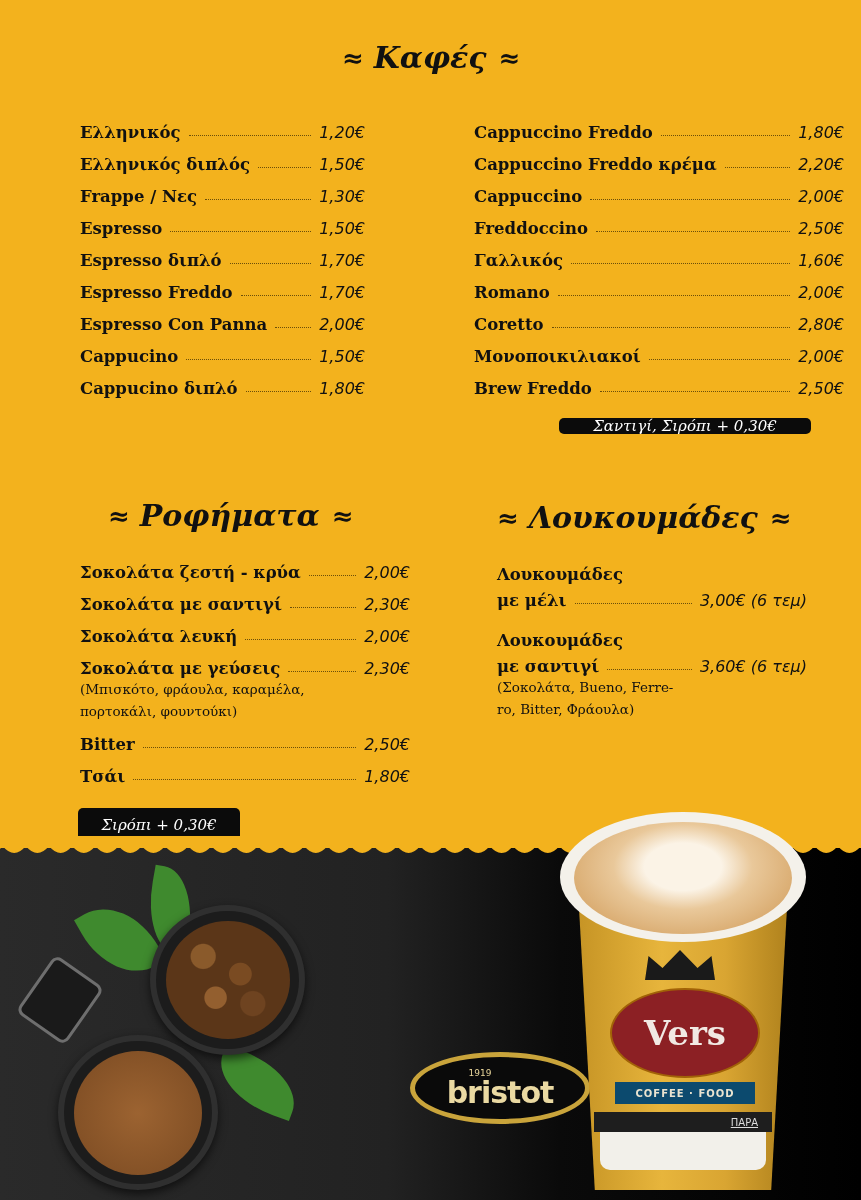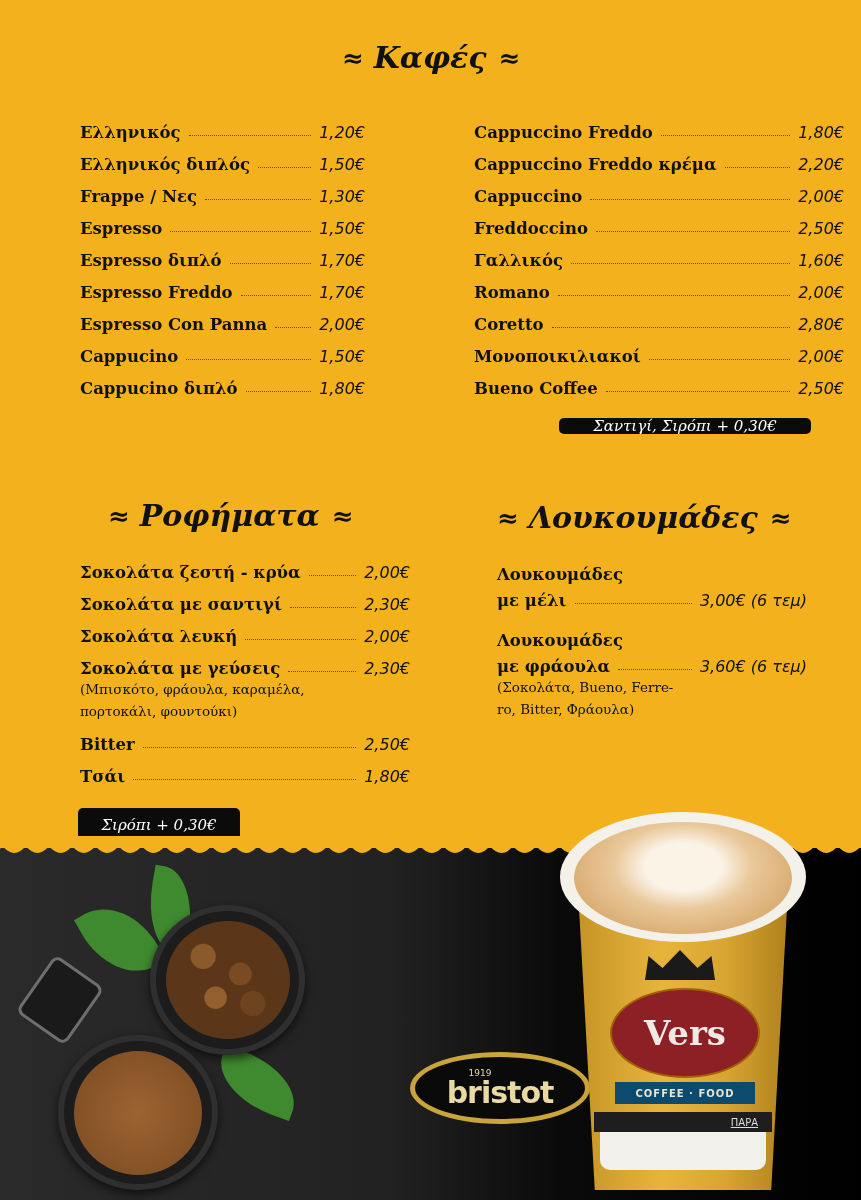--- a/index.html
+++ b/index.html
@@ -208,21 +208,21 @@
       </div>
       <div>
         <div class="item">
           <span class="item-name">Μονοποικιλιακοί</span>
           <span class="dots"></span>
           <span class="price">2,00€</span>
         </div>
       </div>
       <div>
         <div class="item">
-          <span class="item-name">Bueno Coffee</span>
+          <span class="item-name">Brew Freddo</span>
           <span class="dots"></span>
           <span class="price">2,50€</span>
         </div>
       </div>
     </div>
 
   <div class="badge" style="left:559px; top:418px; width:252px; height:16px;">Σαντιγί, Σιρόπι + 0,30€</div>
 
   <div class="section-title" style="left:108px; top:498px;">
     <span class="wave">≈</span>
@@ -289,21 +289,21 @@
       <div class="item-name" style="line-height:22px;">Λουκουμάδες</div>
       <div class="item" style="height:24px;">
         <span class="item-name">με μέλι</span>
         <span class="dots"></span>
         <span class="price">3,00€ (6 τεμ)</span>
       </div>
     </div>
     <div style="margin-top:20px;">
       <div class="item-name" style="line-height:22px;">Λουκουμάδες</div>
       <div class="item" style="height:24px;">
-        <span class="item-name">με φράουλα</span>
+        <span class="item-name">με σαντιγί</span>
         <span class="dots"></span>
         <span class="price">3,60€ (6 τεμ)</span>
       </div>
       <div class="note" style="width:195px;">(Σοκολάτα, Bueno, Ferre-ro, Bitter, Φράουλα)</div>
     </div>
   </div>
 
   <div class="bottom"></div>
   <svg class="scallop" viewBox="0 0 861 24" preserveAspectRatio="none">
     <path id="scallop-path" fill="#f3b21d" d="M0 0 L861 0 L861 10 Q 849.4 24 837.8 10 Q 826.1999999999999 24 814.5999999999999 10 Q 802.9999999999999 24 791.3999999999999 10 Q 779.7999999999998 24 768.1999999999998 10 Q 756.5999999999998 24 744.9999999999998 10 Q 733.3999999999997 24 721.7999999999997 10 Q 710.1999999999997 24 698.5999999999997 10 Q 686.9999999999997 24 675.3999999999996 10 Q 663.7999999999996 24 652.1999999999996 10 Q 640.5999999999996 24 628.9999999999995 10 Q 617.3999999999995 24 605.7999999999995 10 Q 594.1999999999995 24 582.5999999999995 10 Q 570.9999999999994 24 559.3999999999994 10 Q 547.7999999999994 24 536.1999999999994 10 Q 524.5999999999993 24 512.9999999999993 10 Q 501.3999999999993 24 489.79999999999933 10 Q 478.1999999999993 24 466.59999999999934 10 Q 454.9999999999993 24 443.39999999999935 10 Q 431.79999999999933 24 420.19999999999936 10 Q 408.59999999999934 24 396.9999999999994 10 Q 385.39999999999935 24 373.7999999999994 10 Q 362.19999999999936 24 350.5999999999994 10 Q 338.9999999999994 24 327.3999999999994 10 Q 315.7999999999994 24 304.1999999999994 10 Q 292.5999999999994 24 280.99999999999943 10 Q 269.3999999999994 24 257.79999999999944 10 Q 246.19999999999945 24 234.59999999999945 10 Q 222.99999999999946 24 211.39999999999947 10 Q 199.79999999999947 24 188.19999999999948 10 Q 176.59999999999948 24 164.9999999999995 10 Q 153.3999999999995 24 141.7999999999995 10 Q 130.1999999999995 24 118.5999999999995 10 Q 106.9999999999995 24 95.3999999999995 10 Q 83.7999999999995 24 72.19999999999949 10 Q 60.59999999999949 24 48.99999999999949 10 Q 37.39999999999949 24 25.79999999999949 10 Q 14.19999999999949 24 2.59999999999949 10 Q -9.00000000000051 24 0 10 Z"></path>

